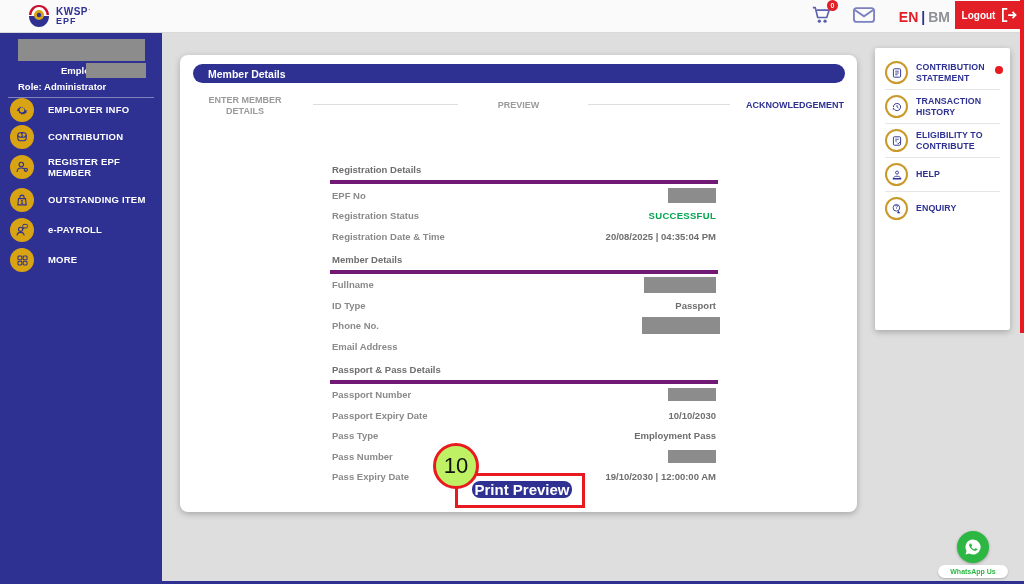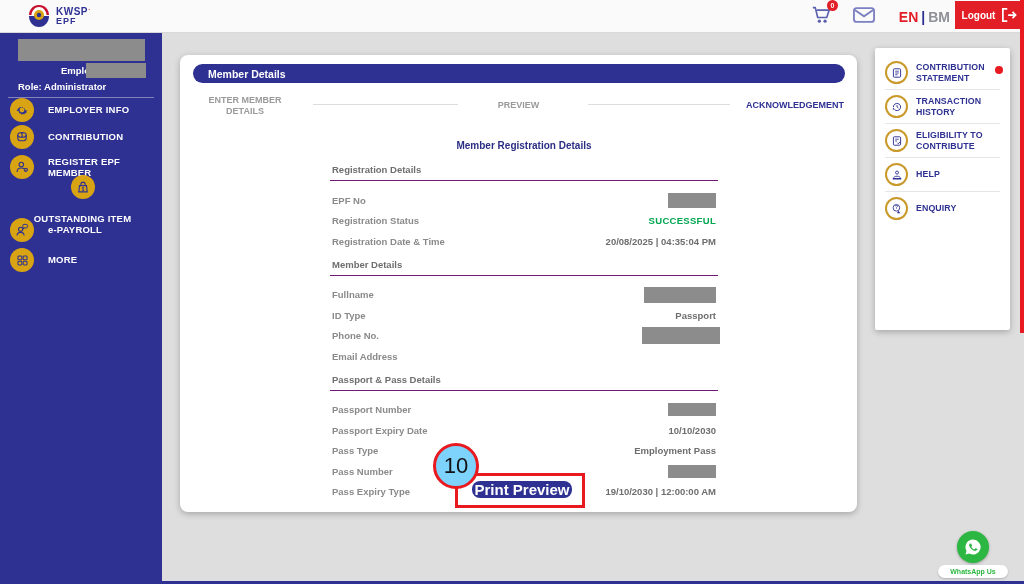--- a/index.html
+++ b/index.html
@@ -37,29 +37,29 @@
 
   
   .main-card { position:absolute; left:180px; top:55px; width:677px; height:457px; background:#fff; border-radius:8px; box-shadow:0 2px 6px rgba(0,0,0,.25); z-index:3; }
   .panel-bar { position:absolute; left:13px; top:9px; width:652px; height:19px; background:#2e3192; border-radius:10px; display:flex; align-items:center; }
   .panel-bar span { color:#fff; font-size:10.5px; font-weight:bold; margin-left:15px; }
   .step { position:absolute; font-size:9px; font-weight:bold; text-align:center; color:#9a9a9a; line-height:1.25; }
   .step.active { color:#2e3192; }
   .step-line { position:absolute; height:1px; background:#ddd; top:49px; }
   .reg-title { position:absolute; left:150px; top:85px; width:388px; text-align:center; font-size:10px; font-weight:bold; color:#2b2e83; }
   .details { position:absolute; left:150px; top:104px; width:388px; }
-  .sec-head { font-size:9.5px; font-weight:bold; color:#6e6e6e; padding:5px 0 5px 2px; border-bottom:1px solid #701a75; margin-bottom:9px; }
+  .sec-head { font-size:9.5px; font-weight:bold; color:#6e6e6e; padding:5px 0 5px 2px; border-bottom:4px solid #701a75; margin-bottom:1px; }
   .row { display:flex; justify-content:space-between; align-items:center; height:20.5px; padding:0 2px; }
   .row .lbl { font-size:9.5px; font-weight:bold; color:#8a8a8a; }
   .row .val { font-size:9.5px; font-weight:bold; color:#6e6e6e; }
   .row .val.green { color:#00a650; letter-spacing:.3px; }
   .redact { background:#8c8c8c; }
   .print-btn { position:absolute; left:292px; top:426px; width:100px; height:17px; background:#2e3192; border:none; border-radius:8px; color:#fff; font-size:15px; font-weight:bold; font-family:"Liberation Sans",sans-serif; cursor:pointer; }
   .annot-rect { position:absolute; left:275px; top:418px; width:130px; height:35px; border:3px solid #e8191f; pointer-events:none; }
-  .annot-circle { position:absolute; left:253px; top:388px; width:46px; height:46px; background:#7dd3fc; border:3px solid #e8191f; border-radius:50%; display:flex; align-items:center; justify-content:center; font-size:22px; color:#111; z-index:6; }
+  .annot-circle { position:absolute; left:253px; top:388px; width:46px; height:46px; background:#bef264; border:3px solid #e8191f; border-radius:50%; display:flex; align-items:center; justify-content:center; font-size:22px; color:#111; z-index:6; }
 
   
   .right-card { position:absolute; left:875px; top:48px; width:135px; height:282px; background:#fff; border-radius:2px; box-shadow:0 2px 6px rgba(0,0,0,.25); padding:8px 10px; z-index:3; }
   .ql-item { display:flex; align-items:center; gap:8px; padding:5px 0; border-bottom:1px solid #e6e6e6; cursor:pointer; position:relative; }
   .ql-item:last-child { border-bottom:none; }
   .ql-icon { flex:0 0 23px; width:23px; height:23px; border-radius:50%; border:2px solid #c9992a; display:flex; align-items:center; justify-content:center; color:#2e3192; background:#fff; }
   .ql-label { color:#2e3192; font-size:8.8px; font-weight:bold; line-height:1.2; letter-spacing:.1px; }
   .ql-dot { position:absolute; right:-3px; top:10px; width:8px; height:8px; background:#e8191f; border-radius:50%; }
 
   
@@ -146,21 +146,21 @@
       <span class="menu-icon">
         <svg width="14" height="14" viewBox="0 0 20 20">
             <circle cx="9" cy="6.5" r="3.2" fill="none" stroke="#2e3192" stroke-width="1.6"></circle>
             <path d="M3 17c0-3.3 2.7-5.5 6-5.5s6 2.2 6 5.5" fill="none" stroke="#2e3192" stroke-width="1.6"></path>
             <circle cx="15.5" cy="14" r="3" fill="#2e3192"></circle>
             <path d="M15.5 12.5v3M14 14h3" stroke="#d9a413" stroke-width="1"></path>
           </svg>
       </span>
       <span class="menu-label">REGISTER EPF MEMBER</span>
     </div>
-    <div class="menu-item" style="top:142px;flex-direction:column;">
+    <div class="menu-item" style="top:155px;">
       <span class="menu-icon">
         <svg width="14" height="14" viewBox="0 0 20 20">
             <path d="M5 8h10l1 9H4z" fill="none" stroke="#2e3192" stroke-width="1.6"></path>
             <path d="M7 8V6a3 3 0 0 1 6 0v2" fill="none" stroke="#2e3192" stroke-width="1.6"></path>
             <text x="10" y="15" font-size="6.5" font-weight="bold" fill="#2e3192" text-anchor="middle">$</text>
           </svg>
       </span>
       <span class="menu-label">OUTSTANDING ITEM</span>
     </div>
     <div class="menu-item" style="top:185px;">
@@ -191,21 +191,20 @@
     <div class="panel-bar">
       <span>Member Details</span>
     </div>
 
     <div class="step" style="left:19px; top:40px; width:92px;">ENTER MEMBER DETAILS</div>
     <div class="step-line" style="left:133px; width:145px;"></div>
     <div class="step" style="left:296px; top:45px; width:85px;">PREVIEW</div>
     <div class="step-line" style="left:408px; width:142px;"></div>
     <div class="step active" style="left:565px; top:45px; width:100px;">ACKNOWLEDGEMENT</div>
 
-    <div class="reg-title">Member Registration Details</div>
 
     <div class="details">
 
       <div class="sec-head">Registration Details</div>
       <div class="row">
         <span class="lbl">EPF No</span>
         <span class="redact" style="width:48px;height:15px;"></span>
       </div>
       <div class="row">
         <span class="lbl">Registration Status</span>
@@ -245,21 +244,21 @@
       </div>
       <div class="row">
         <span class="lbl">Pass Type</span>
         <span class="val">Employment Pass</span>
       </div>
       <div class="row">
         <span class="lbl">Pass Number</span>
         <span class="redact" style="width:48px;height:13px;"></span>
       </div>
       <div class="row">
-        <span class="lbl">Pass Expiry Type</span>
+        <span class="lbl">Pass Expiry Date</span>
         <span class="val">19/10/2030 | 12:00:00 AM</span>
       </div>
     </div>
 
     <button class="print-btn">Print Preview</button>
     <div class="annot-rect"></div>
     <div class="annot-circle">10</div>
   </div>
 
   <div class="right-card">

